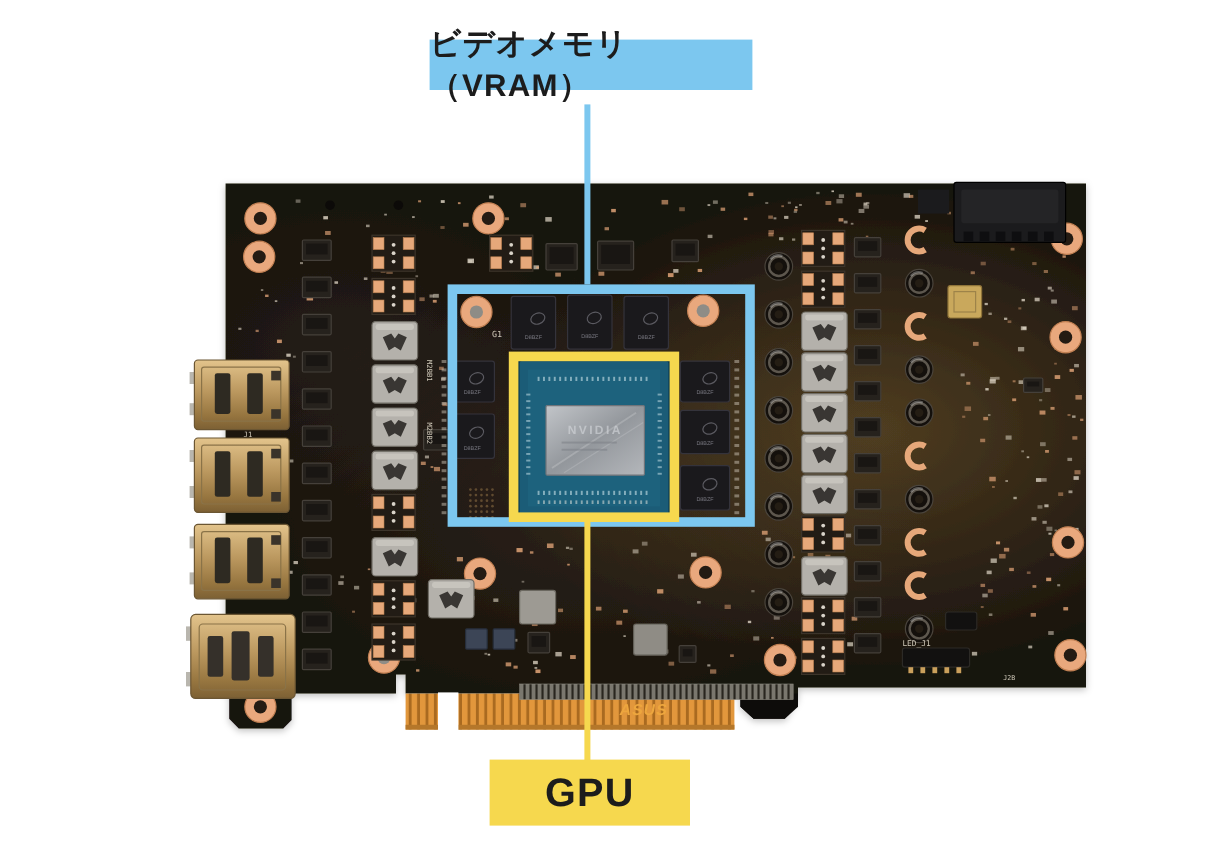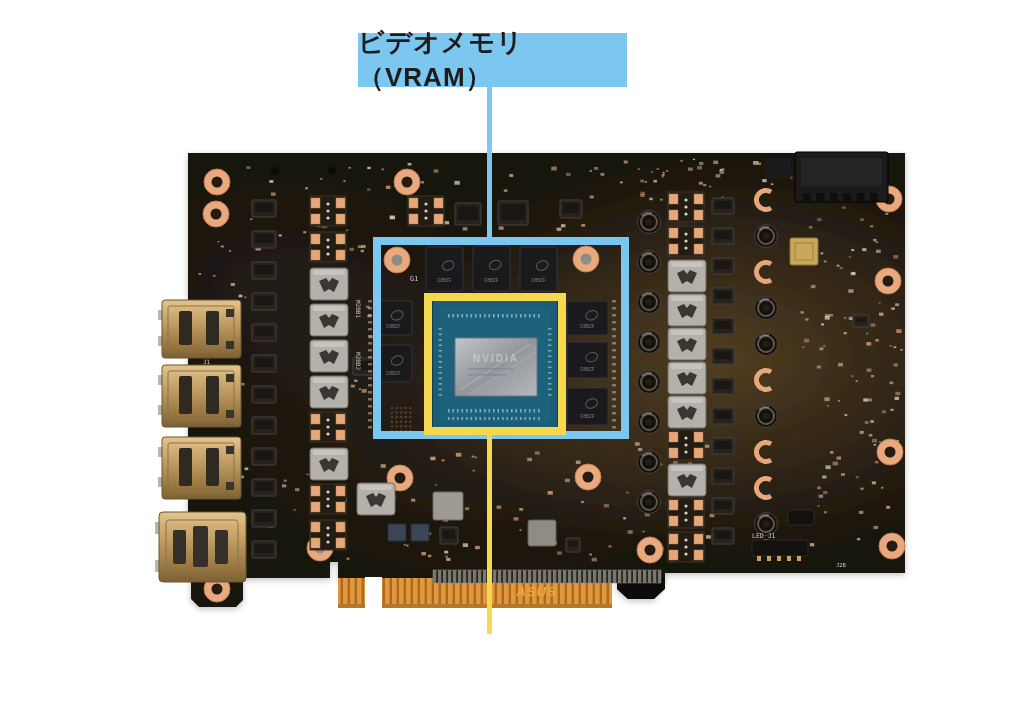--- a/index.html
+++ b/index.html
@@ -8,21 +8,21 @@
   .scene{position:relative;width:1024px;height:719px;background:#fff;overflow:hidden;}
   .scene svg{position:absolute;left:0;top:0;}
   .callout-rect{position:absolute;pointer-events:none;}
   .rect-blue{left:373px;top:237px;width:240px;height:186px;border:8px solid var(--c-blue);}
   .rect-yellow{left:424px;top:293px;width:126px;height:126px;border:8px solid var(--c-yellow);}
   .callout-line{position:absolute;width:5px;}
   .line-blue{left:487px;top:87px;height:150px;background:var(--c-blue);}
   .line-yellow{left:487px;top:435px;height:199px;background:var(--c-yellow);}
   .label{position:absolute;display:flex;align-items:center;justify-content:center;
          color:#1c1c1c;font-weight:bold;}
-  .label-vram{left:358px;top:33px;width:269px;height:54px;background:var(--c-blue);font-size:26px;letter-spacing:1px;}
+  .label-vram{left:358px;top:33px;width:269px;height:42px;background:var(--c-blue);font-size:26px;letter-spacing:1px;}
   .label-gpu{left:408px;top:633px;width:167px;height:55px;background:var(--c-yellow);font-size:33px;letter-spacing:1px;}
   .silk{fill:#cfc8b8;font-family:"DejaVu Sans Mono",monospace;}
   .die-text{fill:#d6d9dd;opacity:.6;font-weight:bold;letter-spacing:2px;font-size:10px;}
   .asus-text{fill:#eda63e;font-weight:bold;font-size:13px;letter-spacing:1px;}
 </style>
 </head>
 <body>
 
 <div class="scene">
 
@@ -1165,13 +1165,16 @@
   </svg>
 
   <div class="callout-rect rect-blue"></div>
   <div class="callout-rect rect-yellow"></div>
   <div class="callout-line line-blue"></div>
   <div class="callout-line line-yellow"></div>
 
   <div class="label label-vram">
     <span>ビデオメモリ（VRAM）</span>
   </div>
+  <div class="label label-gpu">
+    <span>GPU</span>
+  </div>
 </div>
 
 </body></html>

